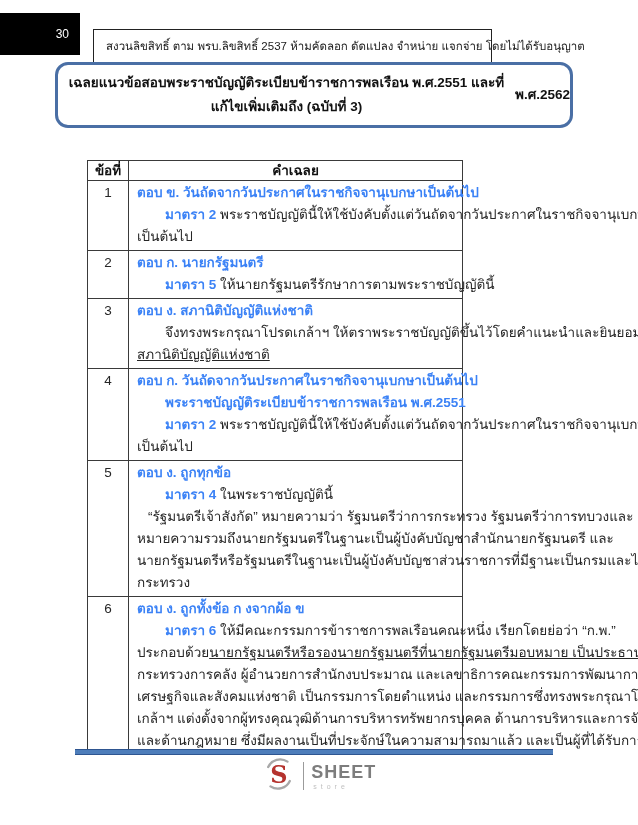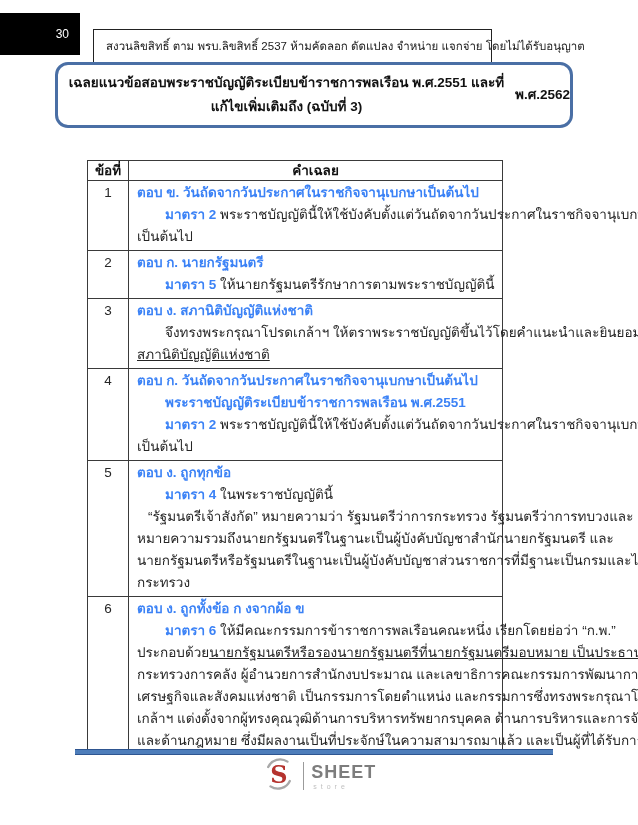--- a/index.html
+++ b/index.html
@@ -22,21 +22,21 @@
   }
   
   .title-box{
     position:absolute;left:55px;top:62px;width:518px;height:66px;
     border:3px solid #4a6fa5;border-radius:13px;box-sizing:border-box;
     display:flex;flex-direction:row;align-items:center;justify-content:center;
     font-weight:bold;font-size:13.5px;line-height:24px;color:#111;text-align:center;
   }
   
   table.answers{
-    position:absolute;left:87px;top:160px;width:416px;
+    position:absolute;left:87px;top:160px;width:376px;
     border-collapse:collapse;table-layout:fixed;
     font-size:13.5px;line-height:22px;color:#262626;
   }
   table.answers th,table.answers td{
     border:1px solid #3a3a3a;vertical-align:top;box-sizing:border-box;
   }
   table.answers th{
     font-weight:bold;text-align:center;padding:0;line-height:19px;height:20px;font-size:13.5px;color:#111;
   }
   col.c-no{width:41px;}

